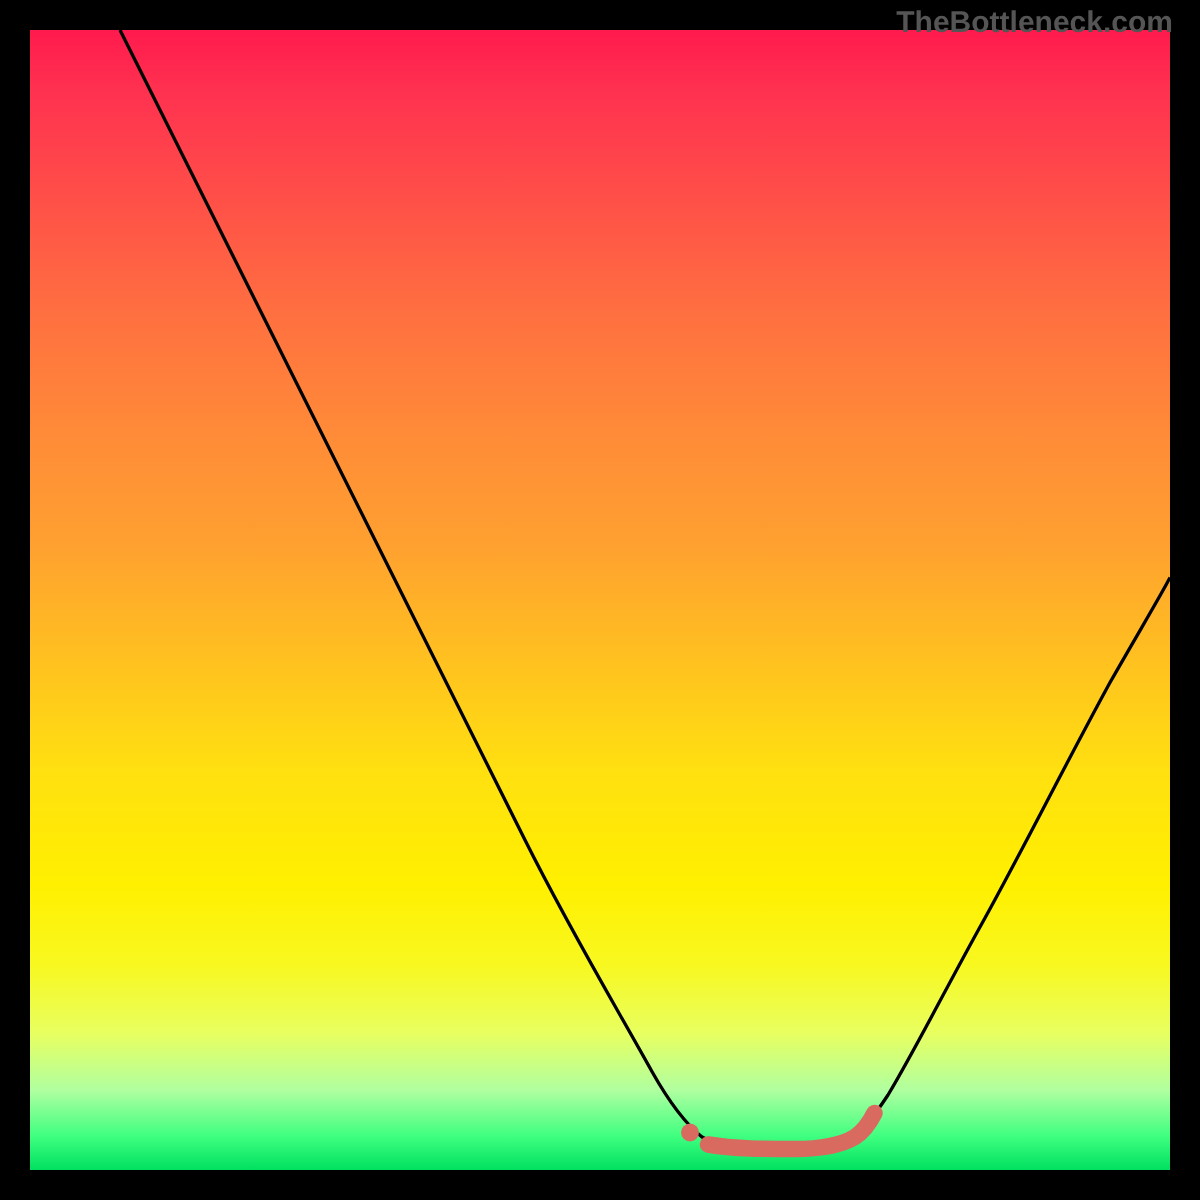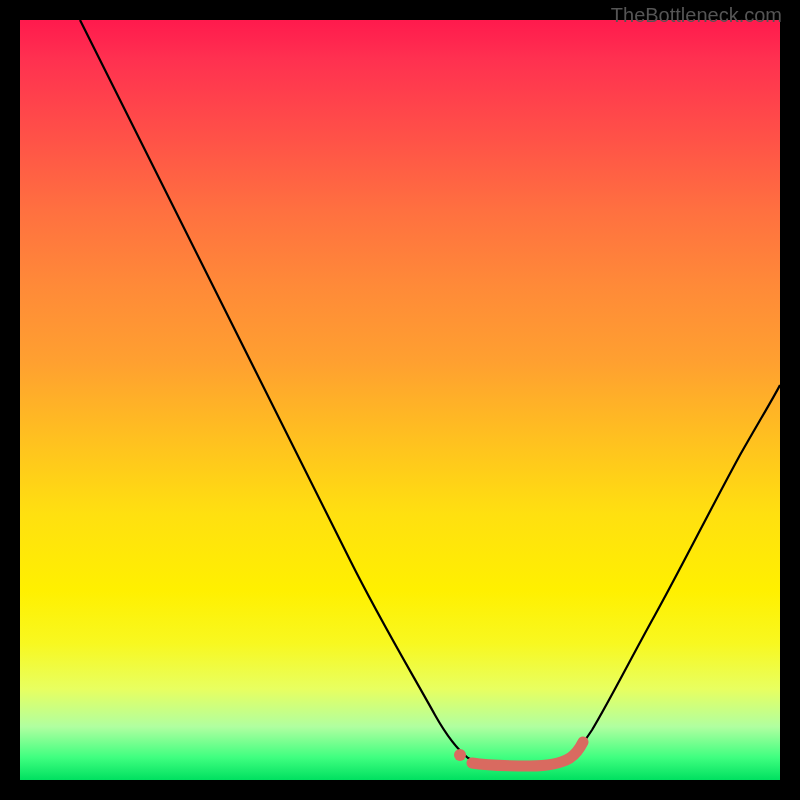--- a/index.html
+++ b/index.html
@@ -9,21 +9,21 @@
     background: #000;
     position: relative;
     font-family: Arial, sans-serif;
   }
   .watermark {
     position: absolute;
     top: 4px;
     right: 18px;
     color: #555;
     font-size: 20px;
-    font-weight: 400;
+    font-weight: 700;
     z-index: 10;
   }
   .plot-area {
     position: absolute;
     left: 20px;
     top: 20px;
     width: 760px;
     height: 760px;
     overflow: hidden;
   }

